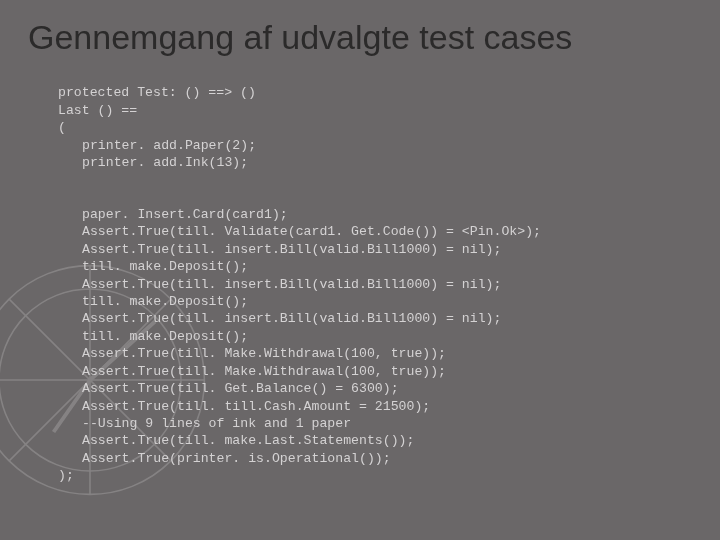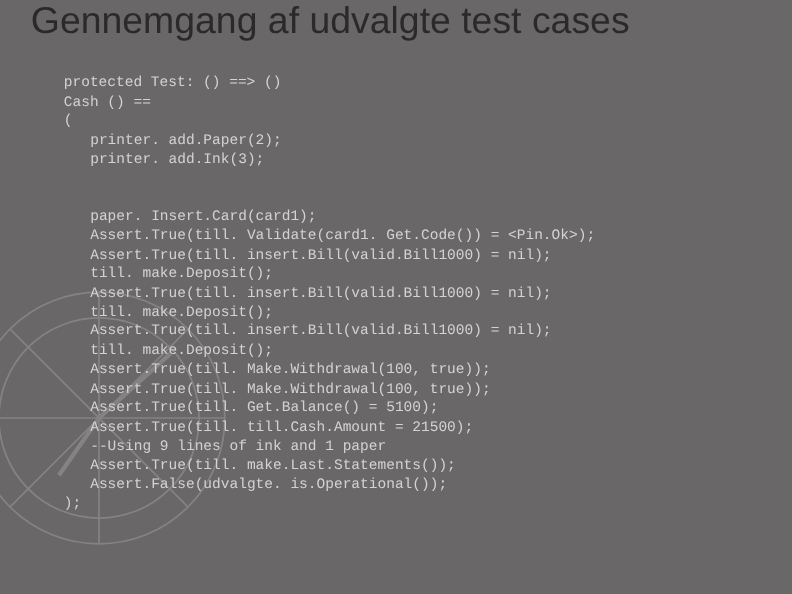--- a/index.html
+++ b/index.html
@@ -17,21 +17,21 @@
     width: 260px;
     height: 260px;
     opacity: 0.18;
     pointer-events: none;
   }
   .bg-decor svg { width: 100%; height: 100%; }
   .slide {
     position: relative;
     width: 720px;
     height: 386px;
-    padding: 0 28px 20px 28px;
+    padding: 18px 28px 20px 28px;
   }
   .title {
     font-family: Verdana, Geneva, sans-serif;
     font-size: 34px;
     color: #2b2a2a;
     letter-spacing: 0px;
     margin-bottom: 10px;
     white-space: nowrap;
   }
   .code {
@@ -63,36 +63,36 @@
     </g>
   </svg>
 </div>
 
 <div class="slide">
 
   <div class="title">Gennemgang af udvalgte test cases</div>
 
   <div class="code">
 <span class="indent1">protected Test: () ==&gt; ()</span>
-<span class="indent1">Cash () ==</span>
+<span class="indent1">Last () ==</span>
 <span class="indent1">(</span>
 <span class="indent2">printer. add.Paper(2);</span>
-<span class="indent2">printer. add.Ink(3);</span>
+<span class="indent2">printer. add.Ink(13);</span>
 <div class="blank"></div>
 <span class="indent2">paper. Insert.Card(card1);</span>
 <span class="indent2">Assert.True(till. Validate(card1. Get.Code()) = &lt;Pin.Ok&gt;);</span>
 <span class="indent2">Assert.True(till. insert.Bill(valid.Bill1000) = nil);</span>
 <span class="indent2">till. make.Deposit();</span>
 <span class="indent2">Assert.True(till. insert.Bill(valid.Bill1000) = nil);</span>
 <span class="indent2">till. make.Deposit();</span>
 <span class="indent2">Assert.True(till. insert.Bill(valid.Bill1000) = nil);</span>
 <span class="indent2">till. make.Deposit();</span>
 <span class="indent2">Assert.True(till. Make.Withdrawal(100, true));</span>
 <span class="indent2">Assert.True(till. Make.Withdrawal(100, true));</span>
-<span class="indent2">Assert.True(till. Get.Balance() = 5100);</span>
+<span class="indent2">Assert.True(till. Get.Balance() = 6300);</span>
 <span class="indent2">Assert.True(till. till.Cash.Amount = 21500);</span>
 <span class="indent2">--Using 9 lines of ink and 1 paper</span>
 <span class="indent2">Assert.True(till. make.Last.Statements());</span>
-<span class="indent2">Assert.False(udvalgte. is.Operational());</span>
+<span class="indent2">Assert.True(printer. is.Operational());</span>
 <span class="indent1">);</span>
   </div>
 
 </div>
 
 </body></html>

